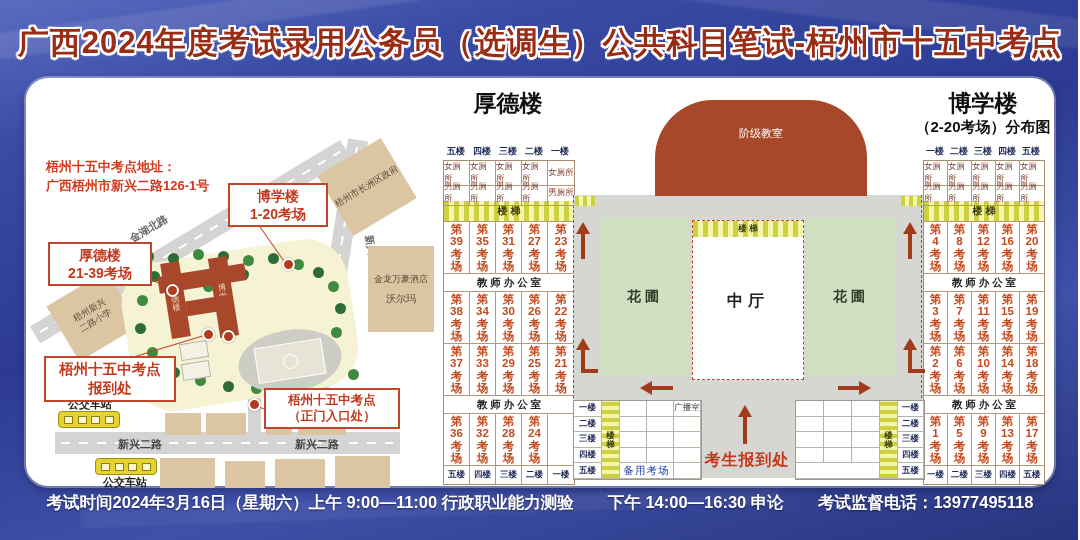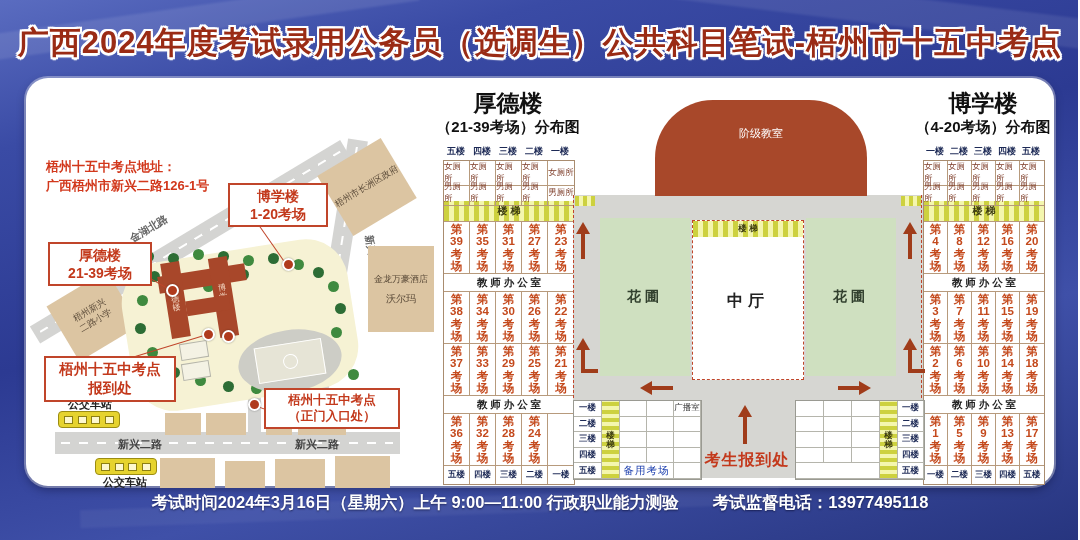--- a/index.html
+++ b/index.html
@@ -183,21 +183,20 @@
     <span>厚德楼</span><br><span>21-39考场</span>
   </div>
   <div class="callout" style="left:44px;top:356px;width:120px;font-size:14.5px;">
     <span>梧州十五中考点</span><br><span>报到处</span>
   </div>
   <div class="callout" style="left:264px;top:388px;width:124px;font-size:12.5px;">
     <span>梧州十五中考点</span><br><span>（正门入口处）</span>
   </div>
 
   <div class="bt-title" style="left:433px;top:88px;width:150px;font-size:23px;">厚德楼</div>
-  <div class="bt-title" style="left:418px;top:118px;width:180px;font-size:15px;">（21-39考场）分布图</div>
   <div class="floor-row" style="left:443px;top:145px;width:130px;grid-template-columns:repeat(5,1fr);">
     <span>五楼</span>
       <span>四楼</span>
       <span>三楼</span>
       <span>二楼</span>
       <span>一楼</span>
   </div>
   <div class="bt" style="left:443px;top:160px;width:130px;">
     <div class="trow" style="grid-template-columns:repeat(5,1fr);height:20px;">
       <div class="toilet-cell">女厕所</div>
@@ -400,21 +399,21 @@
     <div class="floor-cell" style="grid-column:5;grid-row:3;">三楼</div>
     <div style="grid-column:1;grid-row:4;"></div>
       <div style="grid-column:2;grid-row:4;"></div>
       <div style="grid-column:3;grid-row:4;"></div>
     <div class="floor-cell" style="grid-column:5;grid-row:4;">四楼</div>
     <div style="grid-column:1/4;grid-row:5;"></div>
     <div class="floor-cell" style="grid-column:5;grid-row:5;">五楼</div>
   </div>
 
   <div class="bt-title" style="left:908px;top:88px;width:150px;font-size:23px;">博学楼</div>
-  <div class="bt-title" style="left:898px;top:118px;width:170px;font-size:15px;">（4-20考场）分布图</div>
+  <div class="bt-title" style="left:898px;top:118px;width:170px;font-size:15px;">（2-20考场）分布图</div>
   <div class="floor-row" style="left:923px;top:145px;width:120px;grid-template-columns:repeat(5,1fr);">
     <span>一楼</span>
       <span>二楼</span>
       <span>三楼</span>
       <span>四楼</span>
       <span>五楼</span>
   </div>
   <div class="bt" style="left:923px;top:160px;width:120px;">
     <div class="trow" style="grid-template-columns:repeat(5,1fr);height:20px;">
       <div class="toilet-cell">女厕所</div>
@@ -525,16 +524,17 @@
       <div class="floor-cell">一楼</div>
         <div class="floor-cell">二楼</div>
         <div class="floor-cell">三楼</div>
         <div class="floor-cell">四楼</div>
         <div class="floor-cell">五楼</div>
     </div>
   </div>
 
   <div id="footer-bar">
     <span>考试时间2024年3月16日（星期六）上午 9:00—11:00 行政职业能力测验</span>
+    <span>下午 14:00—16:30 申论</span>
     <span>考试监督电话：13977495118</span>
   </div>
 
 </div>
 
 </body></html>

